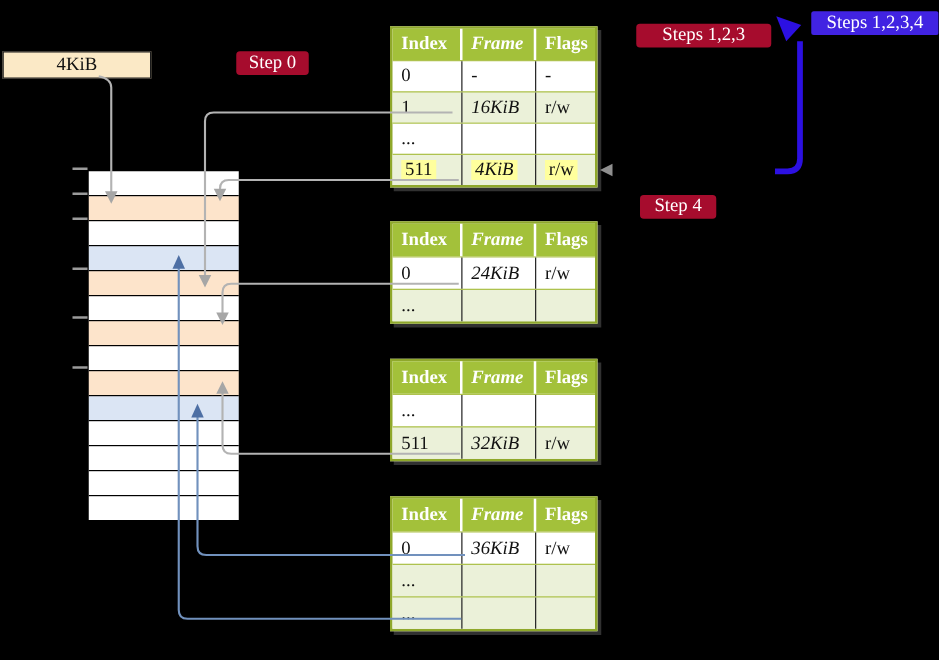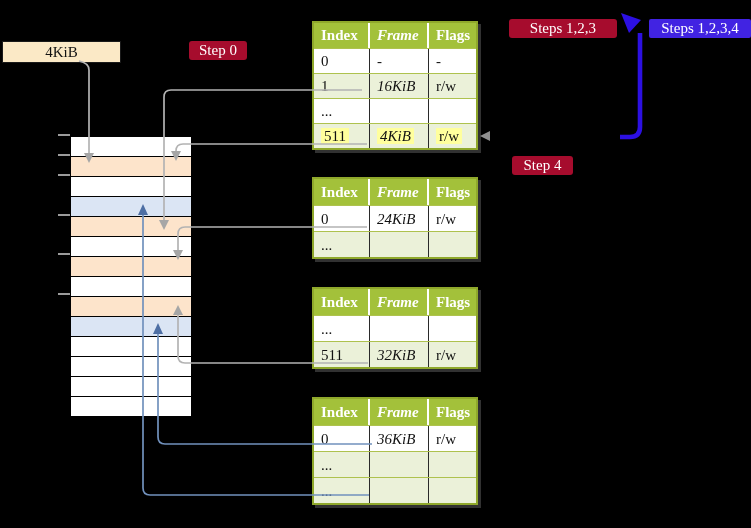--- a/index.html
+++ b/index.html
@@ -15,21 +15,21 @@
     display:flex;align-items:center;justify-content:center;color:#111;
   }
   .badge{
     position:absolute;height:19px;display:flex;align-items:center;justify-content:center;
     color:#fff;border-radius:3px;padding:0 6px;box-sizing:border-box;
   }
   .badge.red{background:var(--crimson);}
   .badge.blue{background:var(--blue-label);border-radius:2px;}
   #step0{left:189px;top:41px;width:58px;}
   #steps123{left:509px;top:19px;width:108px;}
-  #steps1234{left:649px;top:19px;width:102px;text-align:right;}
+  #steps1234{left:649px;top:9px;width:102px;text-align:right;}
   #step4{left:512px;top:156px;width:61px;text-align:center;}
   
   .strip{
     position:absolute;left:70px;top:136px;width:120px;height:279px;
     border:1px solid #000;background:#000;display:flex;flex-direction:column;
   }
   .srow{flex:1;border-bottom:1px solid #000;}
   .srow:last-child{border-bottom:none;}
   .srow.white{background:#ffffff;}
   .srow.peach{background:var(--strip-peach);}

